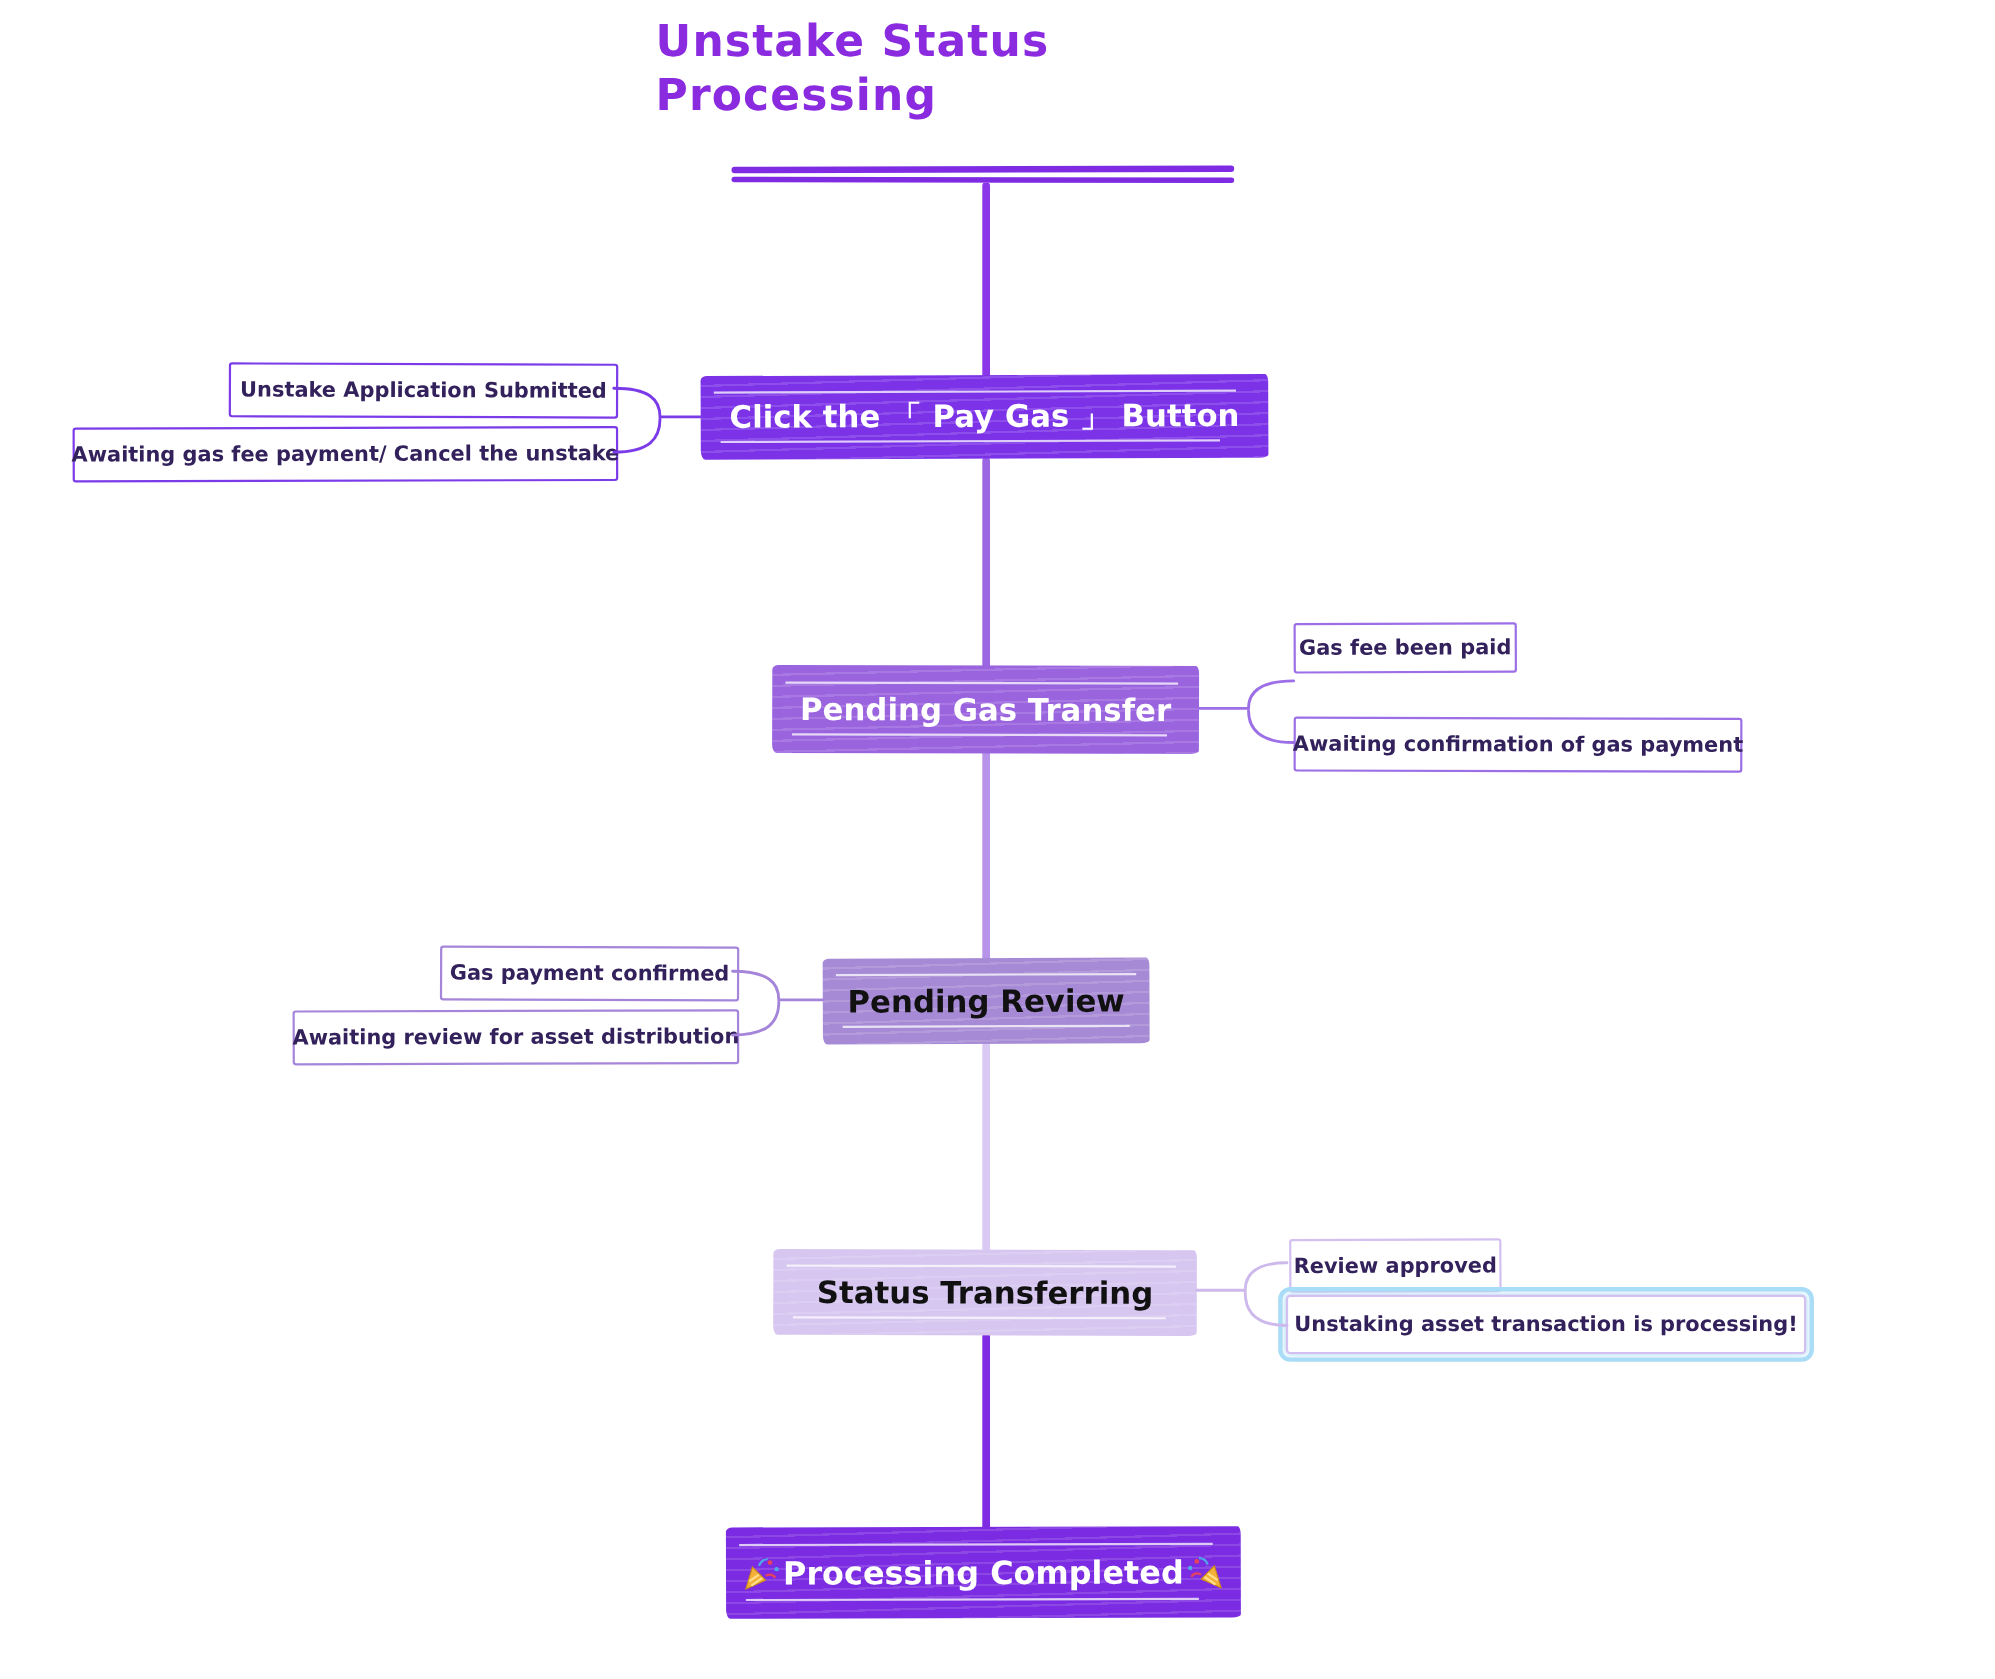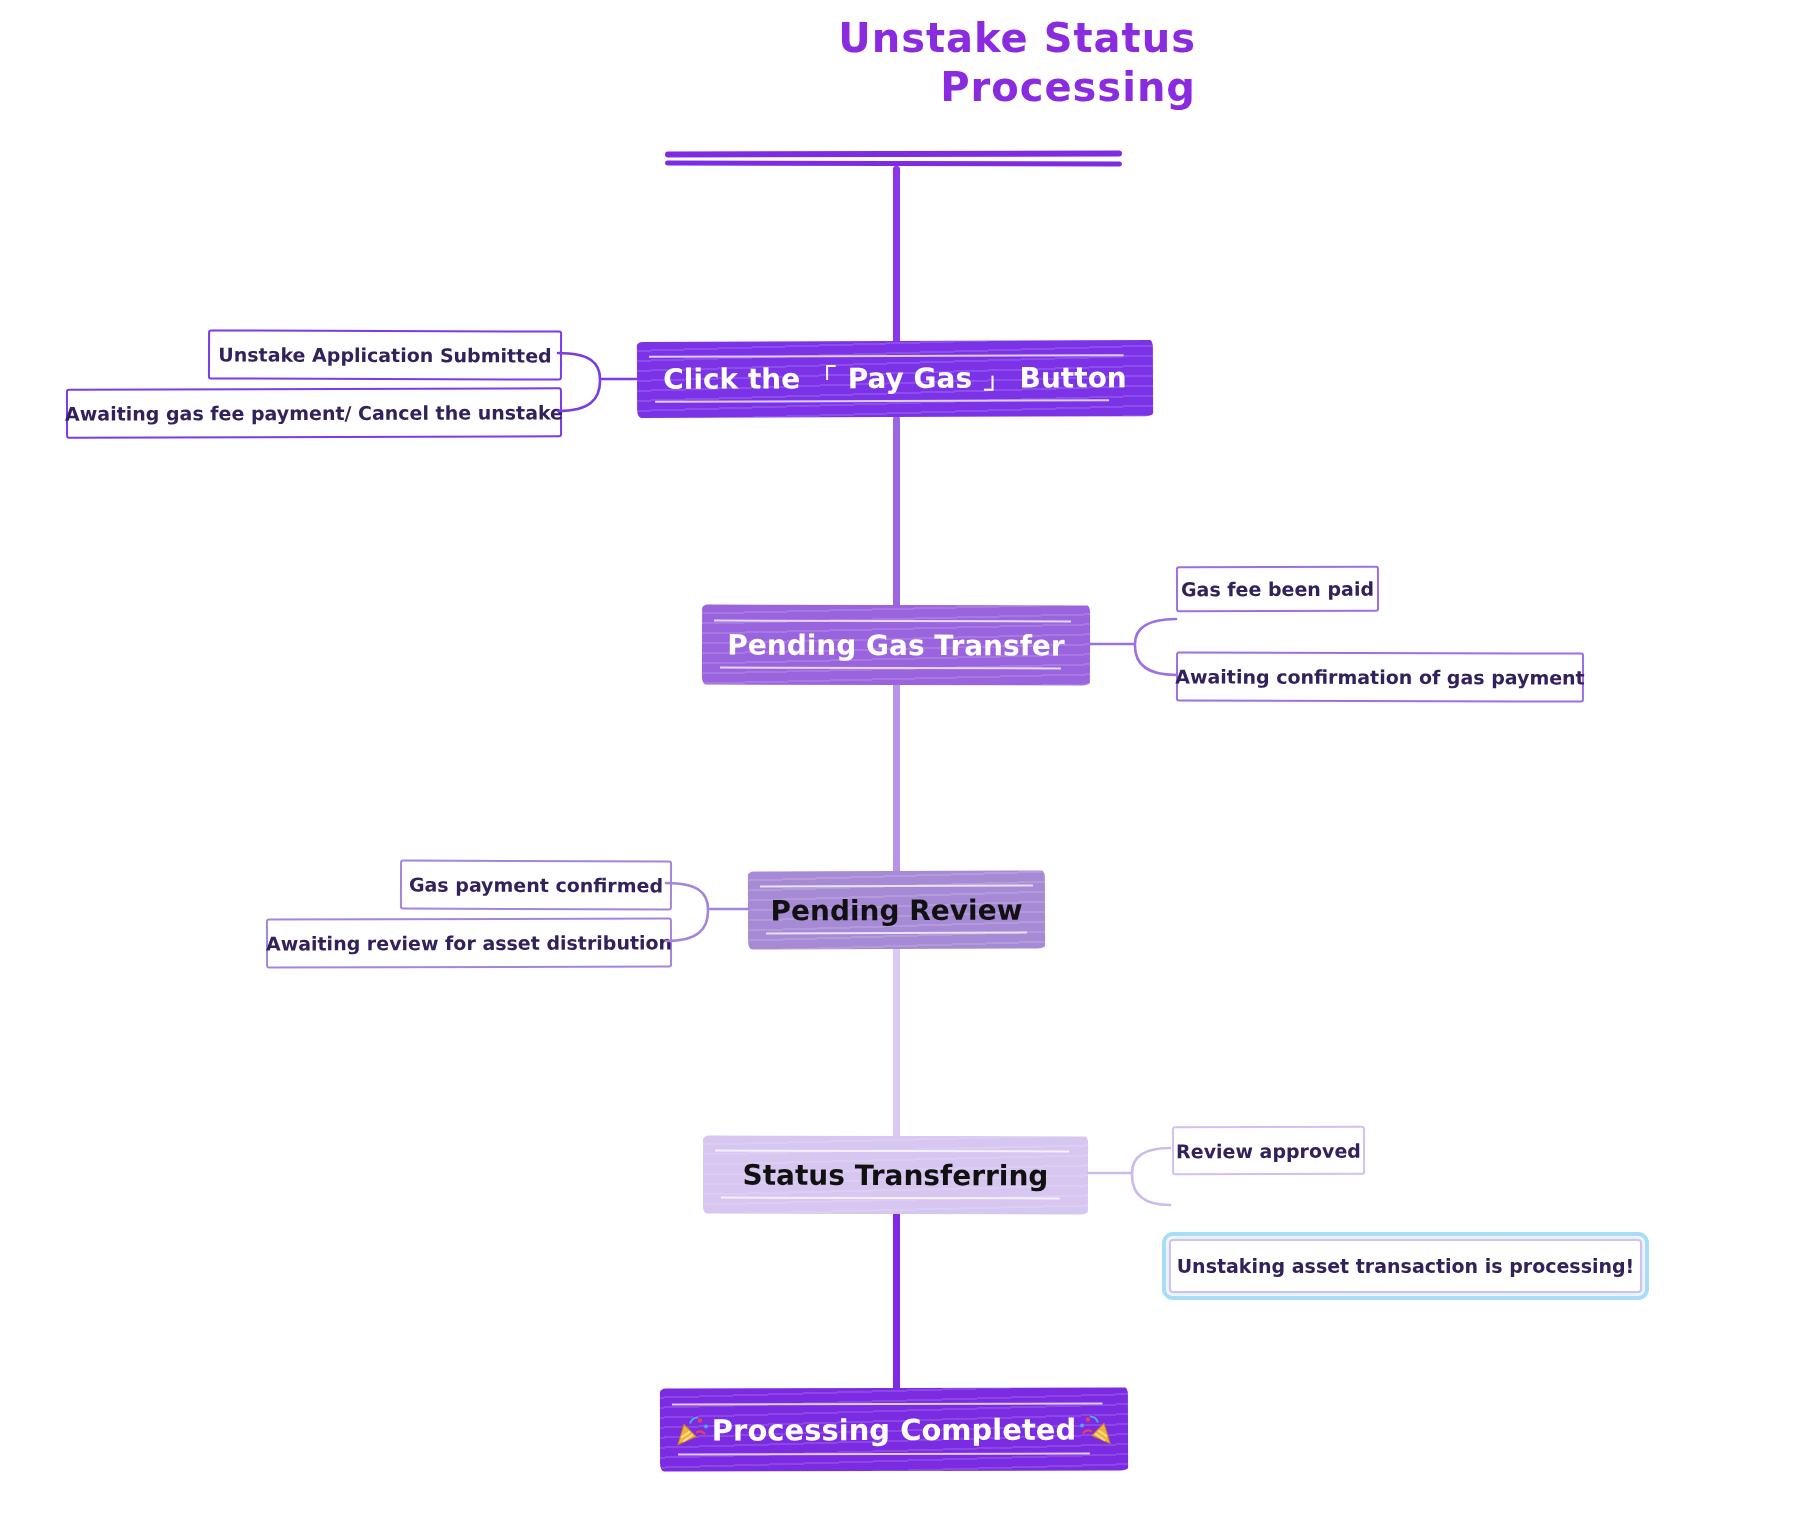--- a/index.html
+++ b/index.html
@@ -6,21 +6,21 @@
   .stage{
     position:relative;
     width:1814px;height:1526px;
     background:#ffffff;
     font-family:"DejaVu Sans","Liberation Sans",sans-serif;
     overflow:hidden;
   }
   
   .title{
     position:absolute;left:596px;top:14px;width:600px;
-    text-align:right;color:#8A2BE0;font-weight:bold;
+    text-align:left;color:#8A2BE0;font-weight:bold;
     font-size:40px;line-height:49px;letter-spacing:1px;
   }
   .hline{position:absolute;left:665px;width:457px;background:#7E2BE3;border-radius:3px;}
   .hline1{top:151px;height:6px;transform:rotate(-.15deg);}
   .hline2{top:161px;height:5px;transform:rotate(.1deg);}
   
   .axis{position:absolute;left:893px;width:7px;border-radius:3px;}
   .seg-a{top:166px;height:178px;background:#8B36E8;}
   .seg-b{top:416px;height:192px;background:#9B66E1;}
   .seg-c{top:682px;height:192px;background:#B793E9;}
@@ -58,21 +58,21 @@
   .bd3{border:2px solid #A585DA;}
   .bd4{border:2px solid #D3BFF0;}
   .n1a{left:208px;top:330px;width:350px;height:46px;transform:rotate(.2deg);}
   .n1b{left:66px;top:388px;width:492px;height:46px;transform:rotate(-.15deg);}
   .n2a{left:1176px;top:566px;width:199px;height:42px;transform:rotate(-.2deg);}
   .n2b{left:1176px;top:652px;width:404px;height:46px;transform:rotate(.15deg);}
   .n3a{left:400px;top:860px;width:268px;height:46px;transform:rotate(.2deg);text-align:center;}
   .n3b{left:266px;top:918px;width:402px;height:46px;transform:rotate(-.15deg);}
   .n4a{left:1172px;top:1126px;width:189px;height:45px;transform:rotate(-.2deg);justify-content:center;}
   .n4b{
-    left:1169px;top:1239px;width:469px;height:50px;
+    left:1169px;top:1177px;width:469px;height:50px;
     outline:4px solid #A9DCF6;outline-offset:3px;border-radius:4px;
     box-shadow:0 0 6px rgba(169,220,246,.9);
   }
   
   .conn{position:absolute;pointer-events:none;}
 </style>
 </head>
 <body>
 
 <div class="stage">

